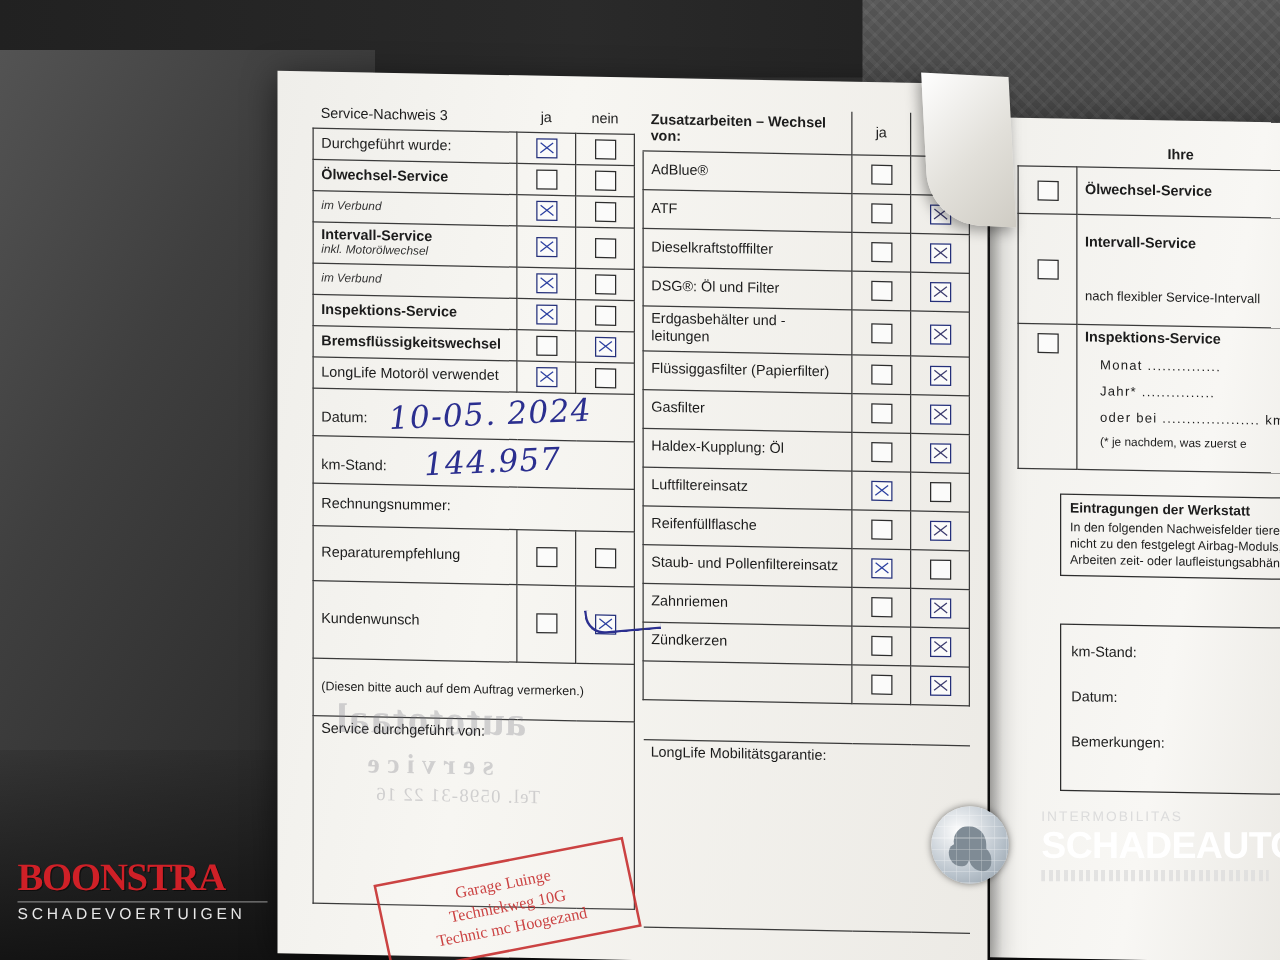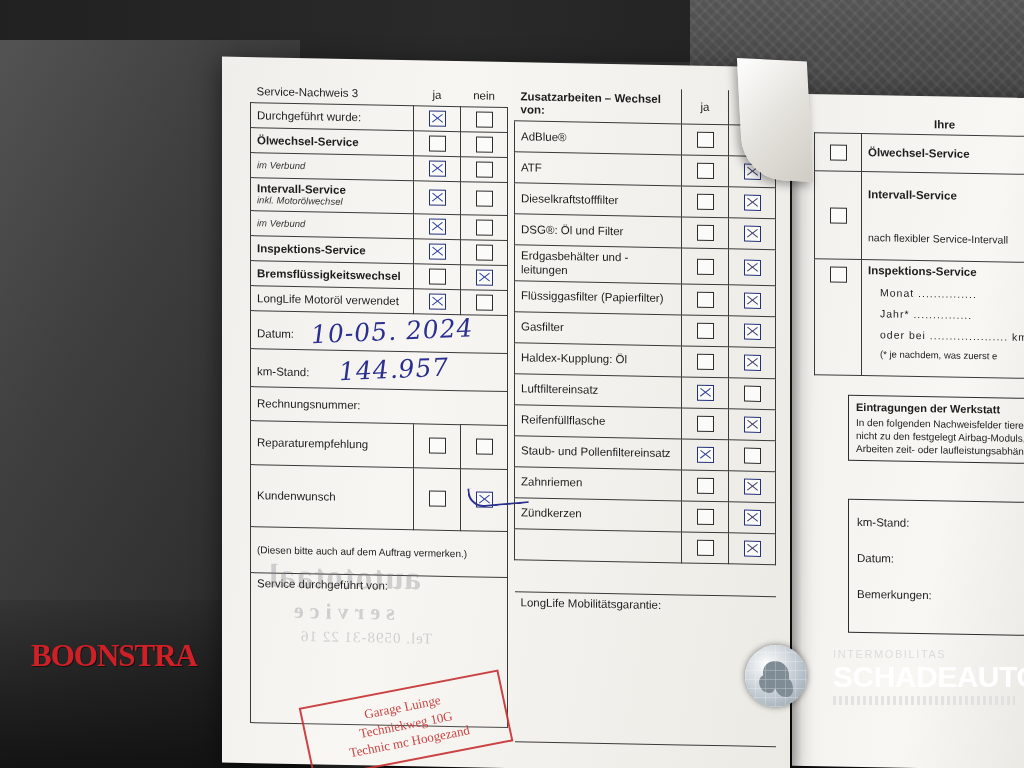--- a/index.html
+++ b/index.html
@@ -115,21 +115,21 @@
   .stamp.flip{transform:rotate(180deg) rotate(-8deg);}
 
   
   .ghost{
     position:absolute;color:rgba(120,120,130,.30);
     font-family:"Liberation Serif", serif;font-weight:bold;
     transform:scaleX(-1);letter-spacing:1px;
   }
 
   
-  #wm-left{position:absolute;left:14px;top:638px;width:200px;text-align:center;}
+  #wm-left{position:absolute;left:14px;top:684px;width:200px;}
   #wm-left .bnm{
     font-family:"Liberation Serif", serif;font-weight:bold;font-size:31px;
     color:#cf2027;letter-spacing:-1px;
     text-shadow:1px 1px 0 rgba(0,0,0,.5);
   }
   #wm-left .bsub{
     font-size:12.5px;color:#e8e8e8;letter-spacing:3px;margin-top:1px;
     border-top:1px solid rgba(255,255,255,.45);padding-top:2px;
   }
   #wm-right{position:absolute;left:745px;top:648px;width:275px;color:#fff;}
@@ -412,20 +412,21 @@
     <div>Garage Luinge</div>
     <div>Techniekweg 10G</div>
     <div>Technic mc Hoogezand</div>
   </div>
 </div>
 
 <div id="page-curl"></div>
 
 <div id="wm-left">
   <div class="bnm">BOONSTRA</div>
+  <div class="bsub">SCHADEVOERTUIGEN</div>
 </div>
 
 <div id="globe">
   <div class="land"></div>
     <div class="mer"></div>
 </div>
 
 <div id="wm-right">
   <div class="top">INTERMOBILITAS</div>
   <div class="main">

